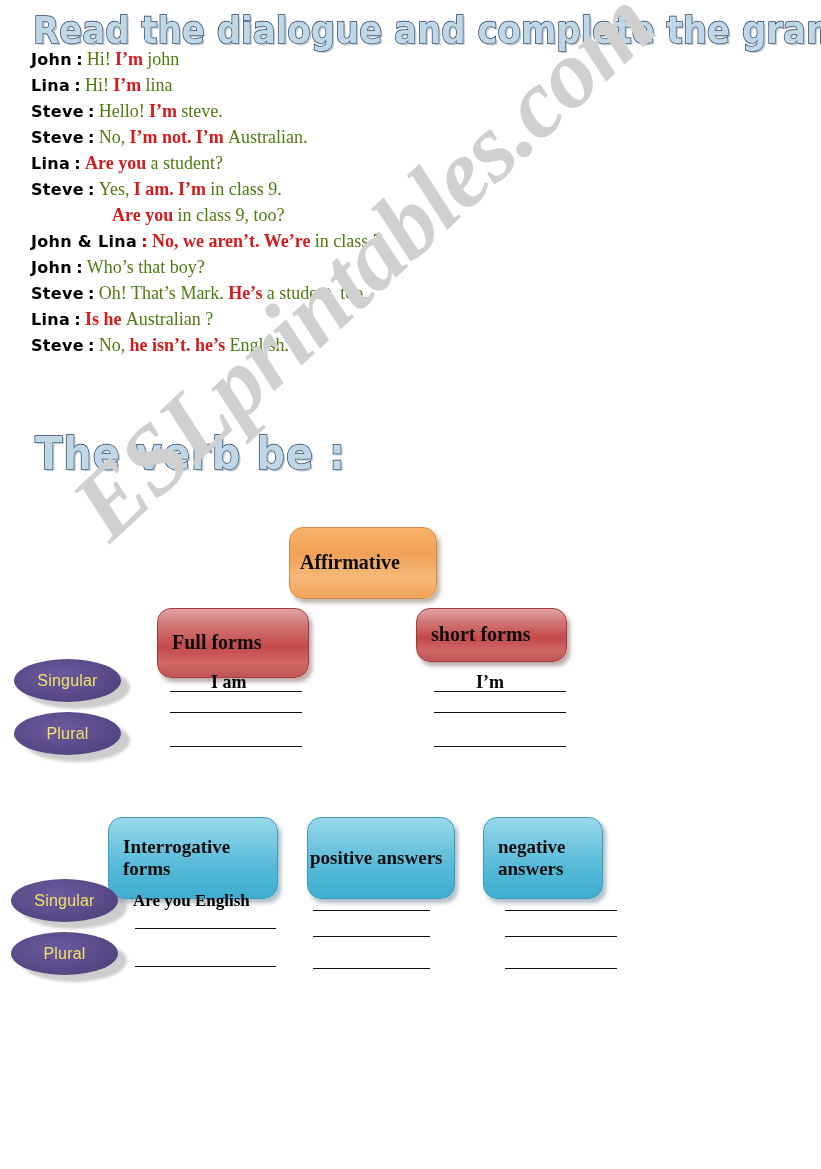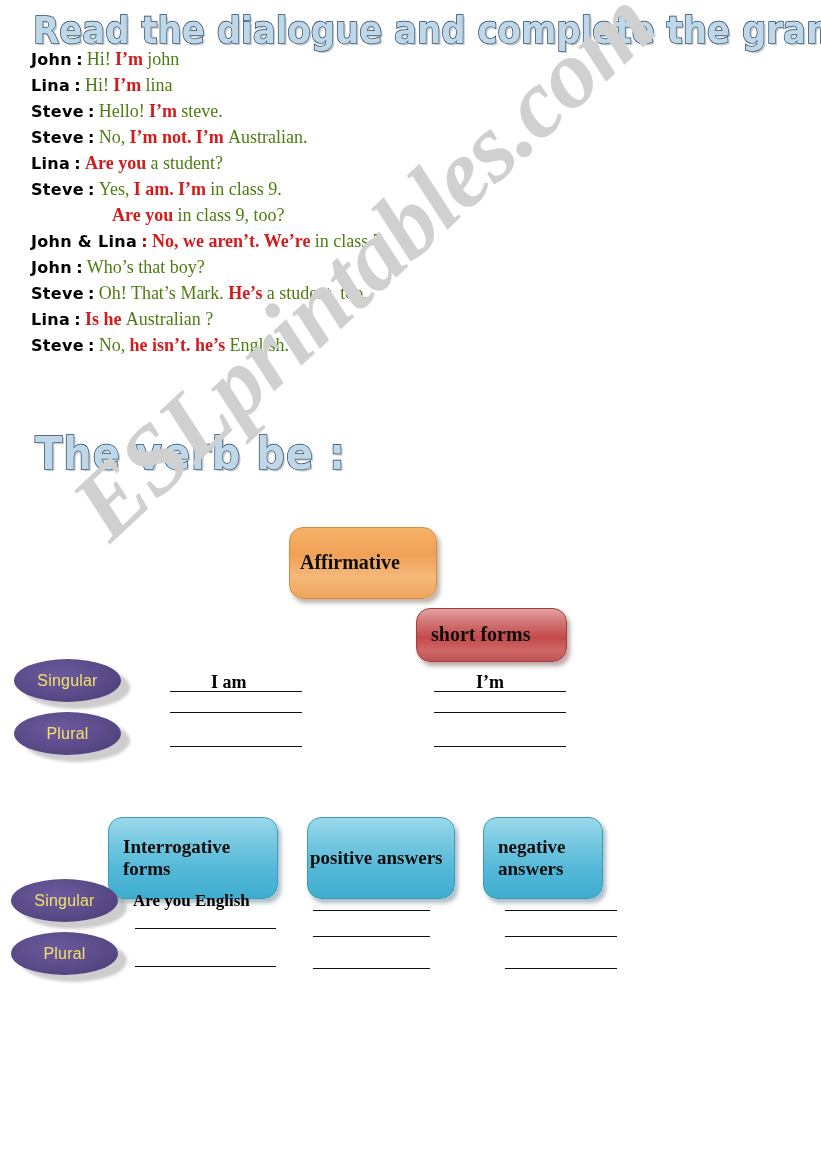--- a/index.html
+++ b/index.html
@@ -170,20 +170,23 @@
       <div class="d-line"><span class="spk">Lina</span> <span class="colon">:</span> <span class="hl">Is he</span> <span class="txt">Australian ?</span></div>
       <div class="d-line"><span class="spk">Steve</span> <span class="colon">:</span> <span class="txt">No,</span> <span class="hl">he isn’t. he’s</span> <span class="txt">English.</span></div>
     </div>
 
   <div class="wordart" id="title-verb">The verb be :</div>
 
   <div class="box box-orange" style="left:289px;top:507px;width:148px;height:72px;padding-left:10px;">
     <div class="lbl" style="font-size:20px;">Affirmative</div>
   </div>
 
+  <div class="box box-red" style="left:157px;top:588px;width:152px;height:70px;padding-left:14px;">
+    <div class="lbl" style="font-size:20px;">Full forms</div>
+  </div>
 
   <div class="box box-red" style="left:416px;top:588px;width:151px;height:54px;padding-left:14px;">
     <div class="lbl" style="font-size:20px;">short forms</div>
   </div>
 
   <div class="pill" style="left:14px;top:659px;">
     <span>Singular</span>
   </div>
   <div class="pill" style="left:14px;top:712px;">
     <span>Plural</span>

